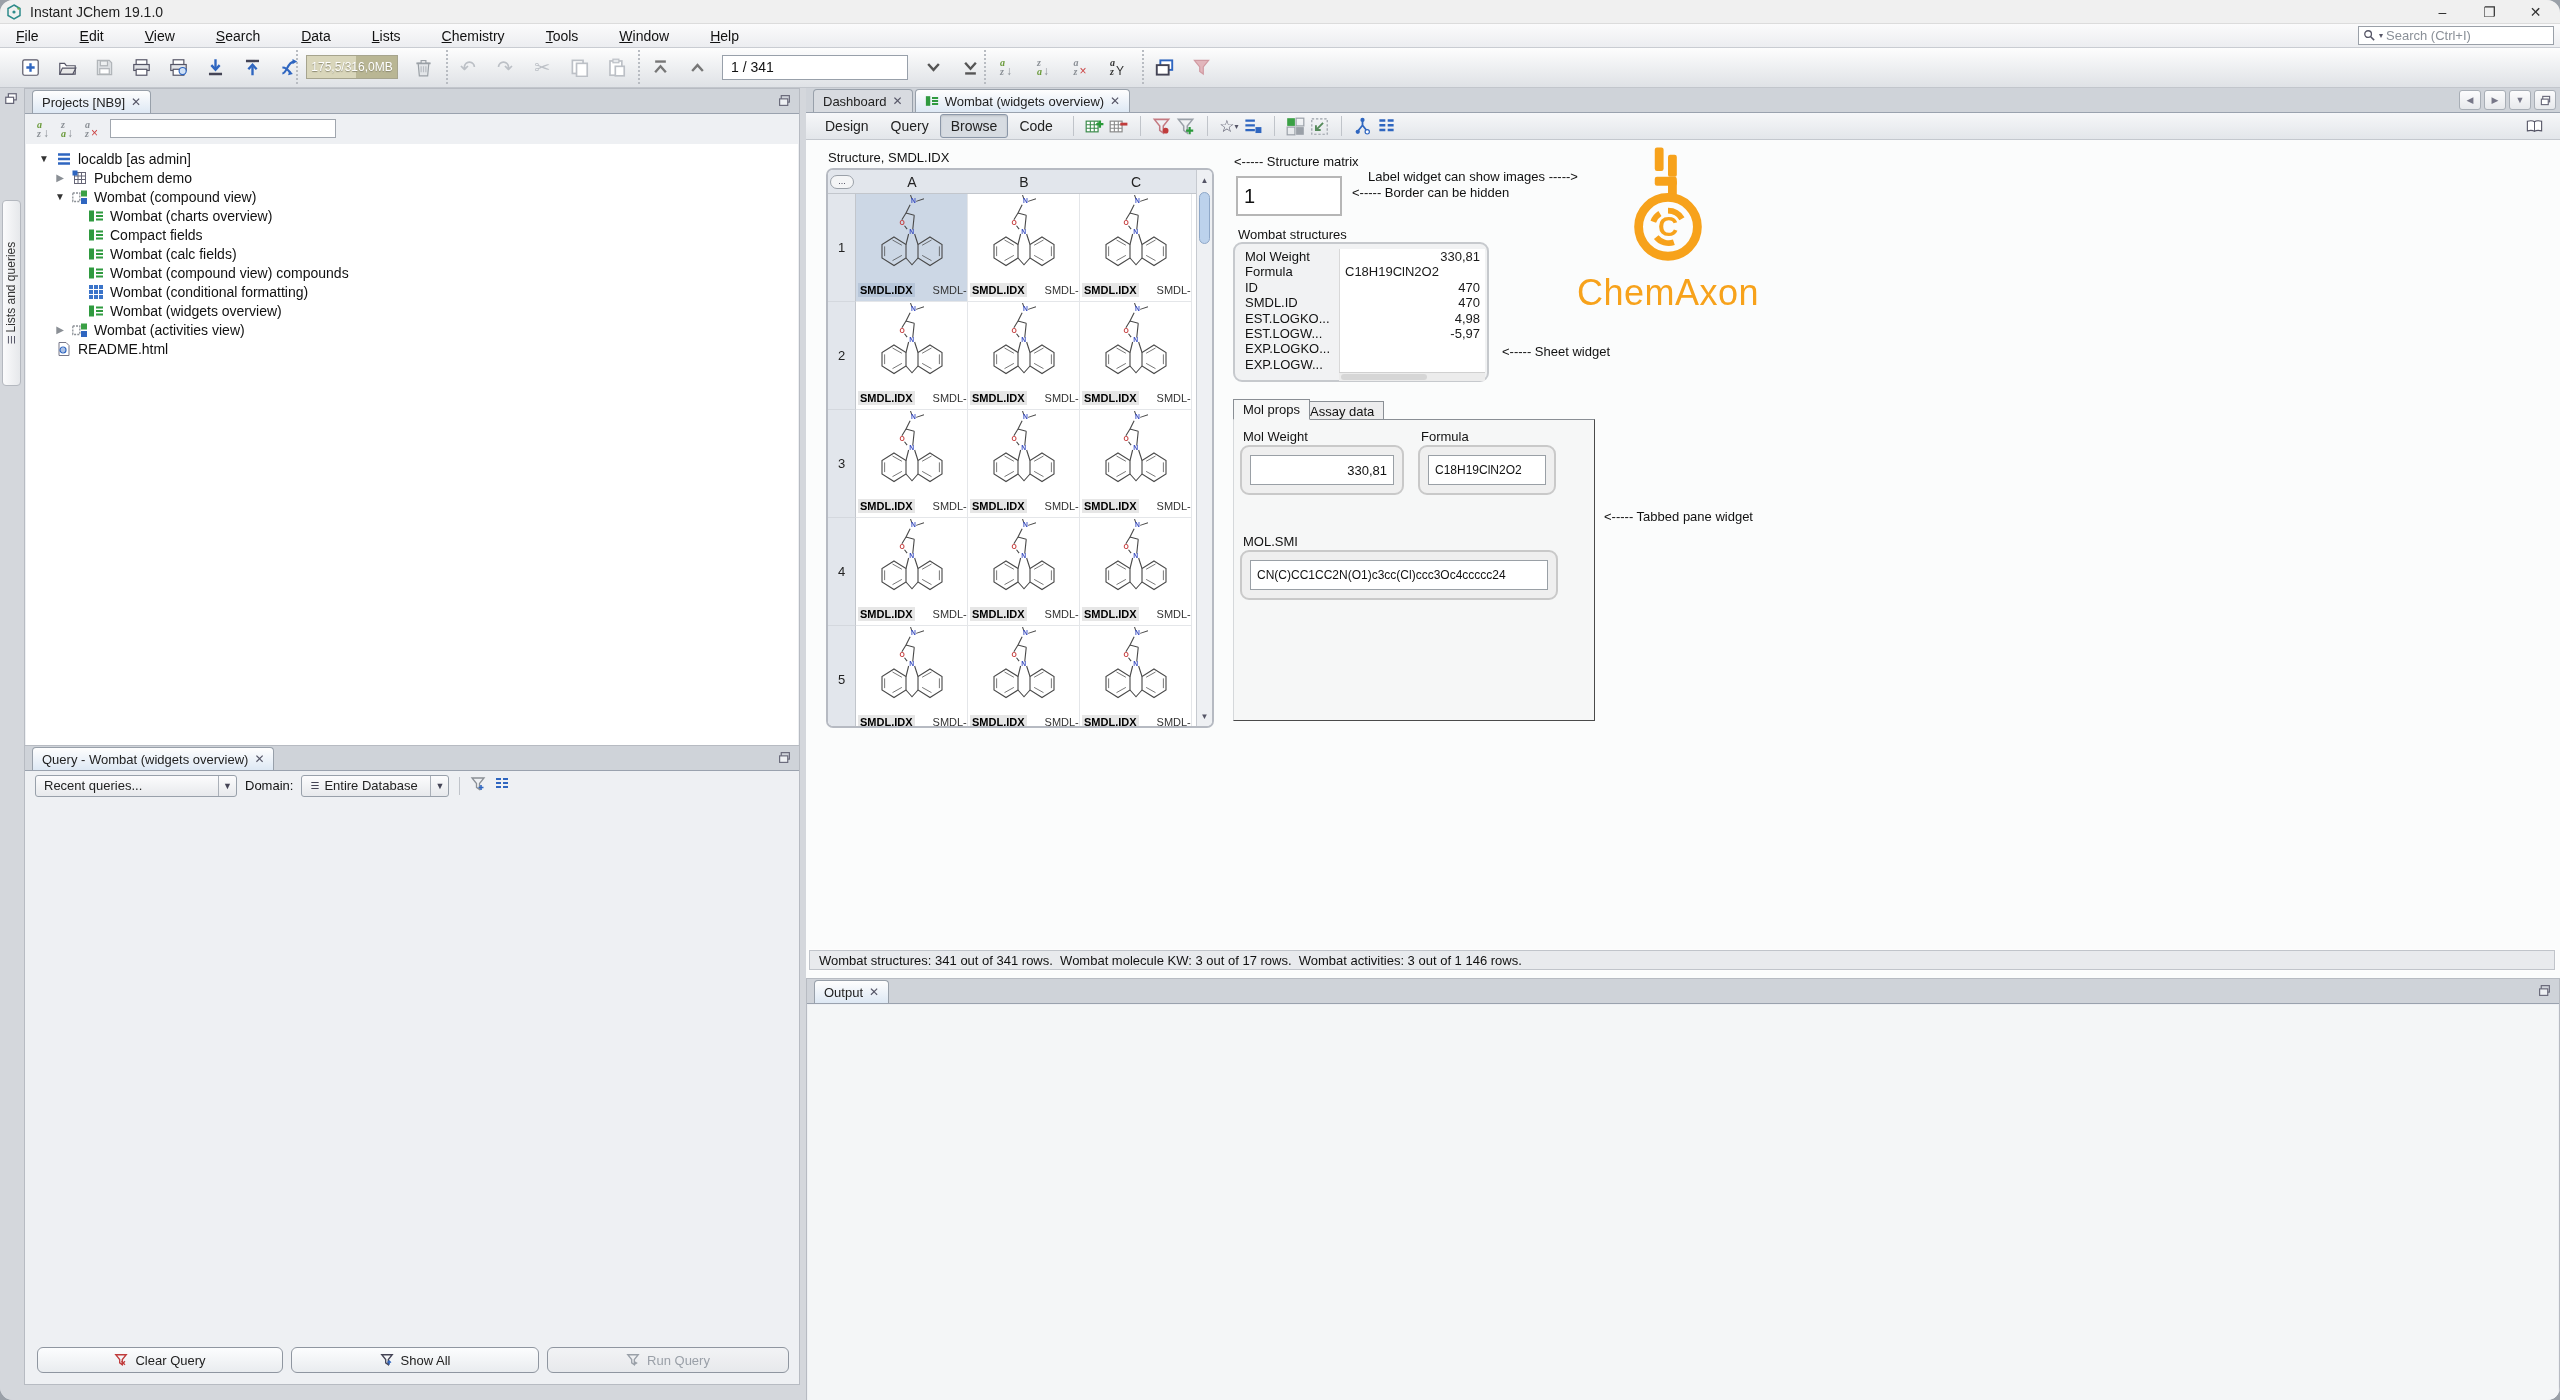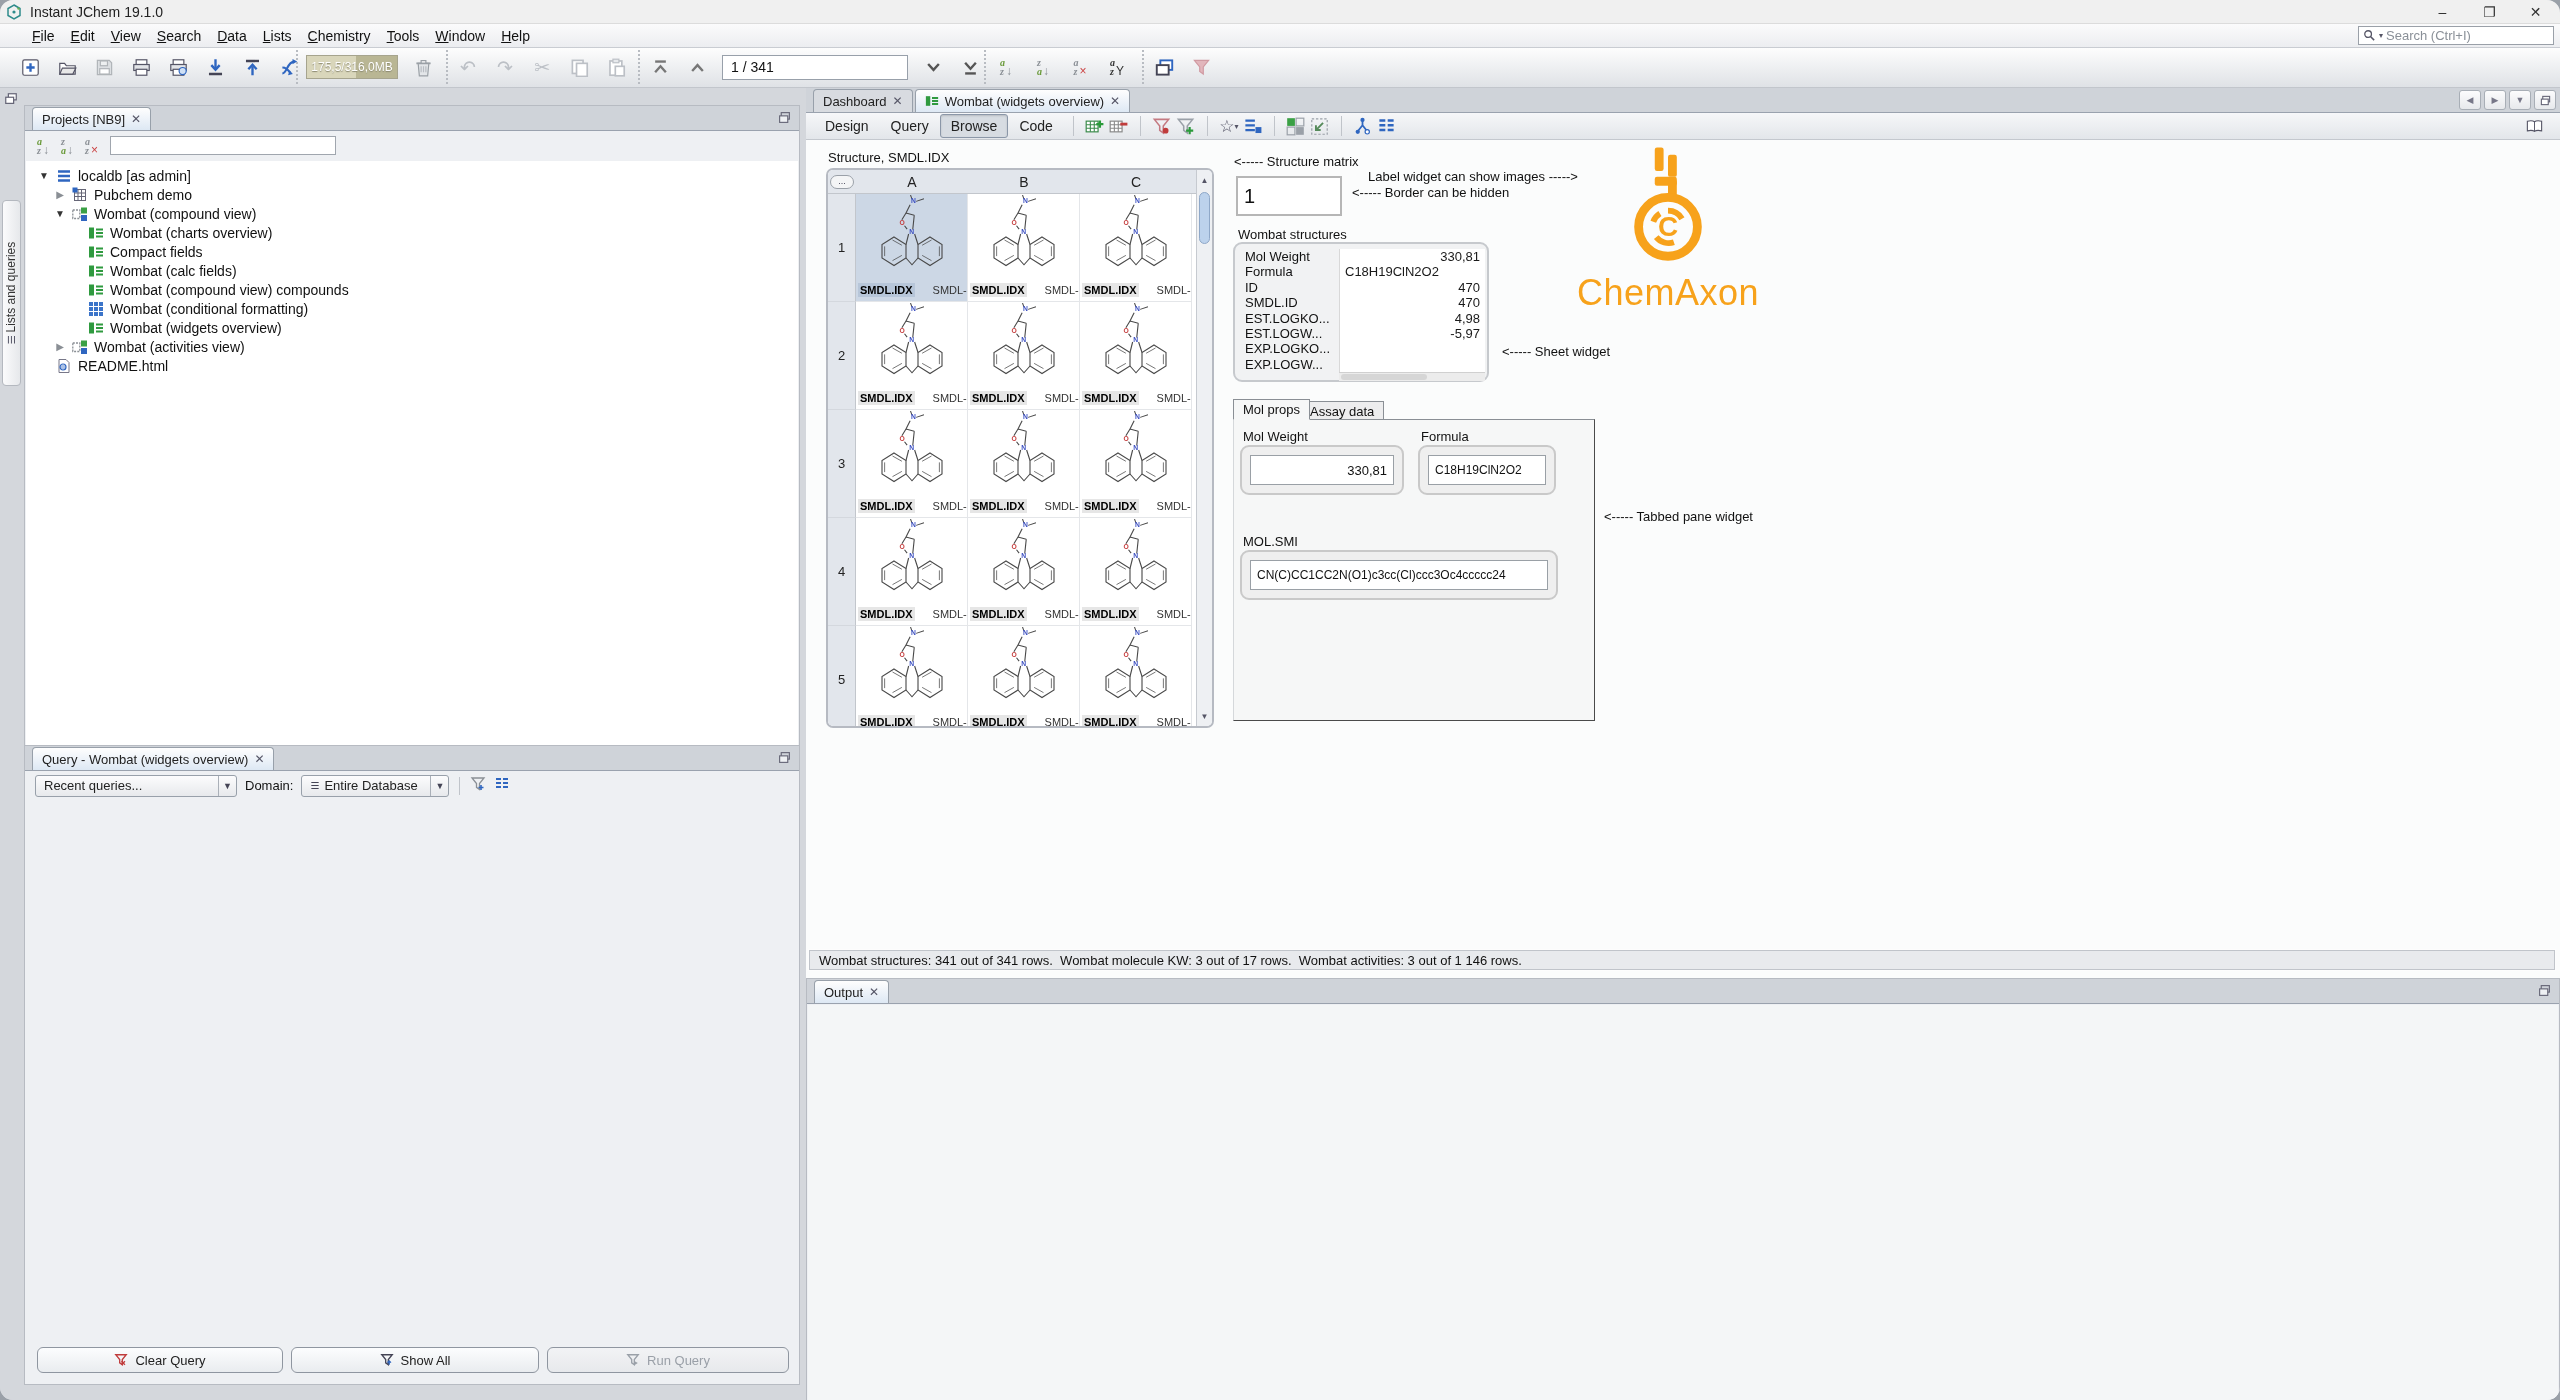--- a/index.html
+++ b/index.html
@@ -8,21 +8,21 @@
        font-family:"Liberation Sans","DejaVu Sans",sans-serif;color:#1a1a1a;border-radius:13px;-webkit-font-smoothing:antialiased;}
   .abs{position:absolute;}
   
   .titlebar{left:0;top:0;width:2560px;height:24px;background:#f0f0f0;border-bottom:1px solid #dcdcdc;
             display:flex;align-items:center;padding-left:6px;font-size:14px;color:#222;}
   .titlebar .t{margin-left:8px;}
   .winbtn{position:absolute;top:0;width:45px;height:24px;display:flex;align-items:center;justify-content:center;
           font-size:14px;color:#333;}
   
   .menubar{left:0;top:24px;width:2560px;height:24px;background:linear-gradient(#fbfbfc,#ecedf0);
-           border-bottom:1px solid #c9ccd2;display:flex;align-items:center;padding-left:24px;font-size:14px;}
+           border-bottom:1px solid #c9ccd2;display:flex;align-items:center;padding-left:8px;font-size:14px;gap:25px;}
   .menu-item{padding:2px 8px;color:#111;}
   .searchbox{position:absolute;right:6px;top:2px;width:196px;height:19px;background:#fff;border:1px solid #9aa0a8;
              display:flex;align-items:center;padding:0 4px;font-size:13px;color:#8a9098;gap:3px;}
   
   .toolbar{left:0;top:48px;width:2560px;height:40px;background:linear-gradient(#fdfdfd,#dfe2e6);
            border-bottom:1px solid #c2c6cc;}
   .tbgroup{position:absolute;top:50px;height:34px;display:flex;align-items:center;gap:13px;
            border-left:2px dotted #b8bcc2;padding-left:8px;}
   .tbgroup.first{border-left:none;}
   .tbi{width:24px;height:24px;display:flex;align-items:center;justify-content:center;}
@@ -418,21 +418,21 @@
       <svg width="14" height="14" viewBox="0 0 16 16">
           <rect x="5" y="2" width="9" height="7" fill="#fff" stroke="#667" stroke-width="1.4"></rect>
           <rect x="2" y="6" width="9" height="7" fill="#fff" stroke="#667" stroke-width="1.4"></rect>
         </svg>
     </span>
     <div class="railtab">
       <span class="vt"><span style="color:#556;font-size:10px">☰ </span><span>Lists and queries</span></span>
     </div>
   </div>
 
-  <div class="abs panel" style="left:24px;top:105px;width:776px;height:659px;">
+  <div class="abs panel" style="left:24px;top:88px;width:776px;height:659px;">
     <div class="tabrow">
       <div class="tab active">
         <span>Projects [NB9]</span>
           <span class="tabx">✕</span>
       </div>
       <span class="floatbtn"><svg width="13" height="13" viewBox="0 0 16 16">
             <rect x="4" y="2" width="10" height="8" fill="none" stroke="#667" stroke-width="1.4"></rect>
             <rect x="2" y="6" width="10" height="8" fill="#eef0f3" stroke="#667" stroke-width="1.4"></rect>
           </svg></span>
     </div>

